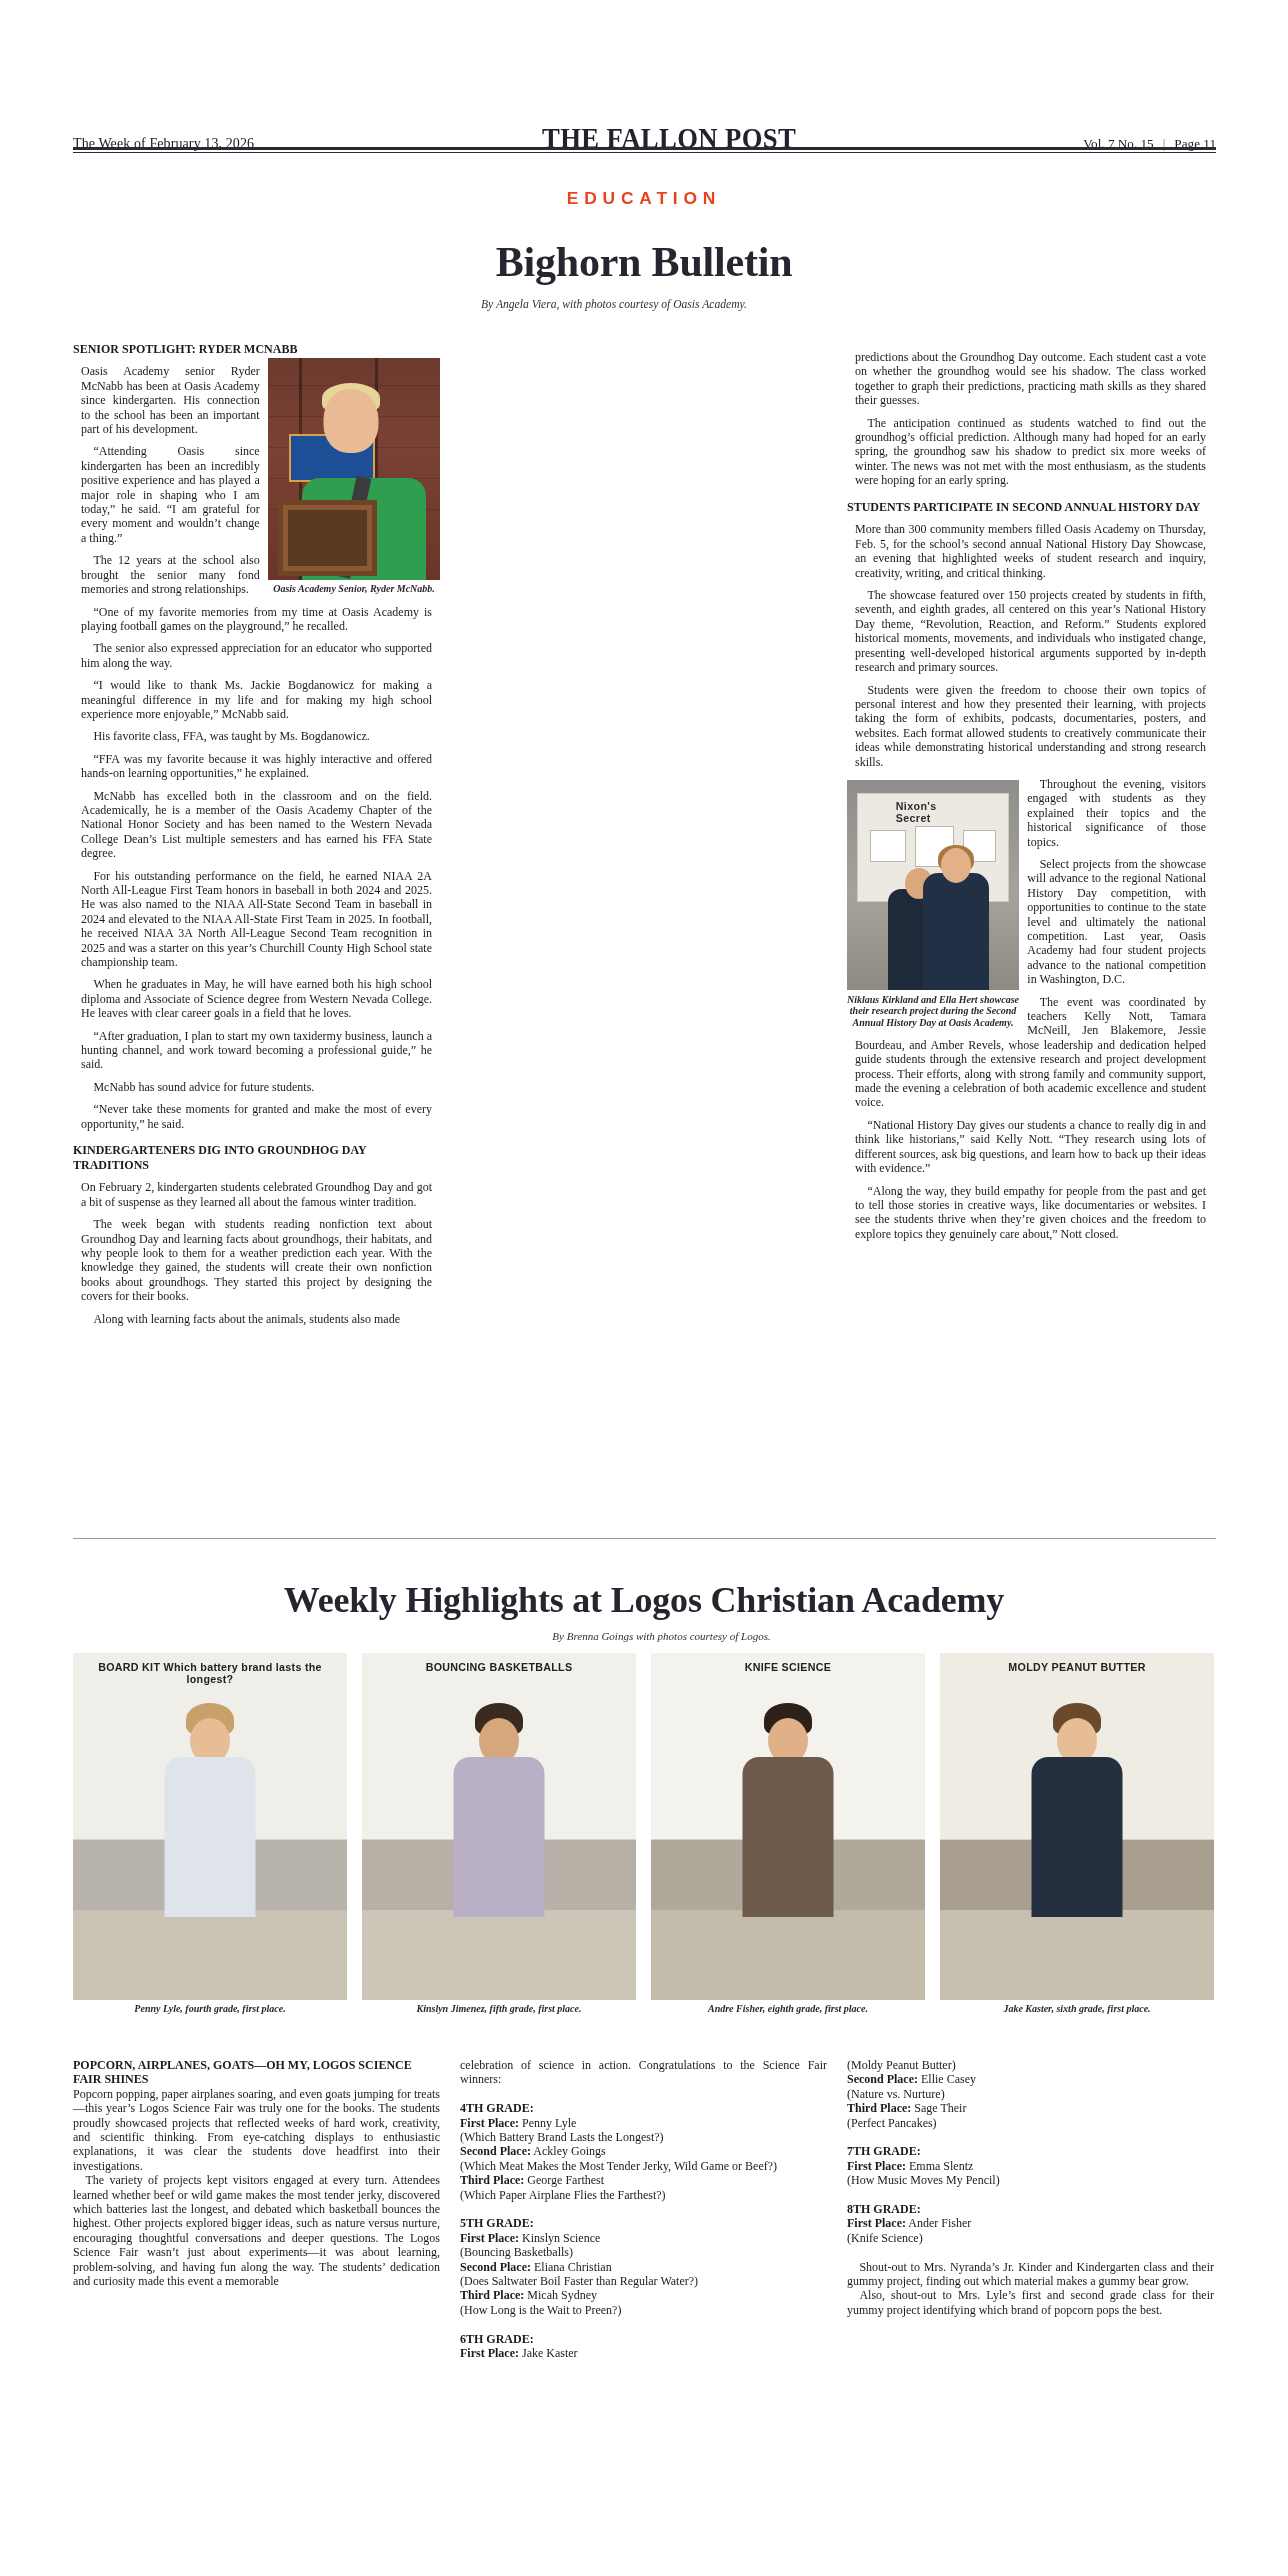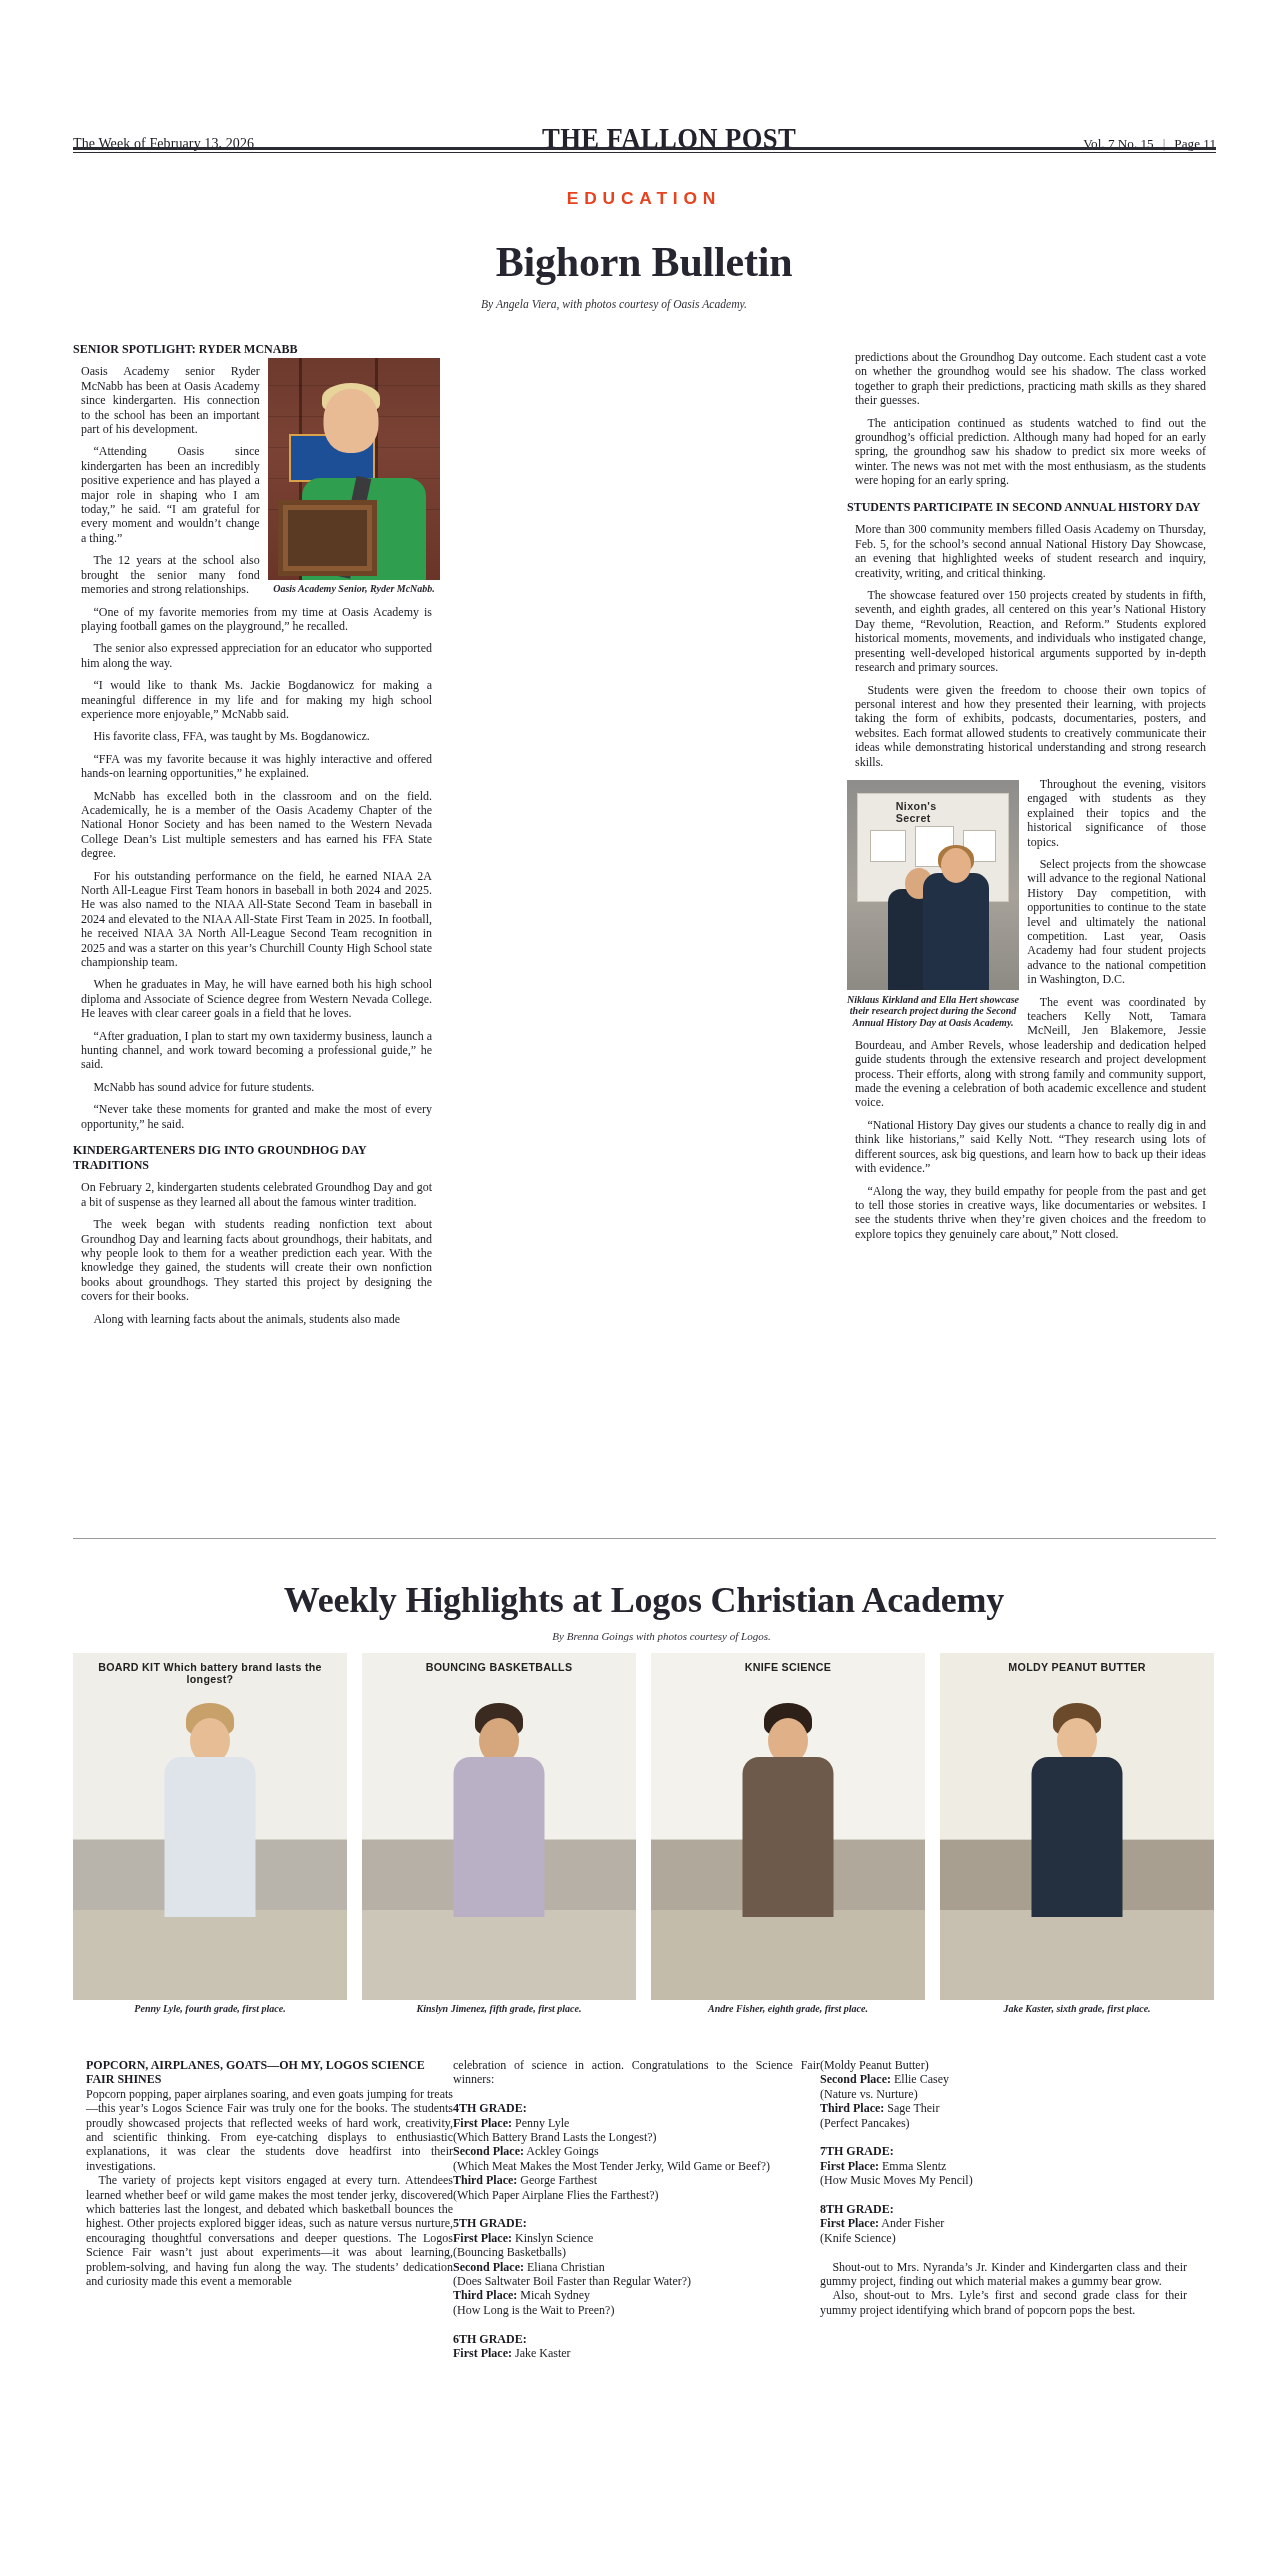--- a/index.html
+++ b/index.html
@@ -109,21 +109,21 @@
 
   .ph-fair { height:347px; position:relative; overflow:hidden; }
   .ph-fair .tri { position:absolute; left:0; right:0; top:0; height:54%; background:#efeee9; border-bottom:1.7px solid #d5d2c8;}
   .ph-fair .cardtxt { position:absolute; left:50%; top:8.3px; transform:translateX(-50%); font-family:"Liberation Sans",sans-serif; font-size:10.7px; font-weight:bold; color:#222; letter-spacing:0.3px; text-align:center; width:92%;}
   .ph-fair .table { position:absolute; left:0; right:0; bottom:0; height:26%; background:#c9c3b4;}
   .ph-fair .body { position:absolute; left:50%; bottom:24%; width:91px; height:46%; transform:translateX(-50%); border-radius:16.5px 16.5px 0 0;}
   .ph-fair .face { position:absolute; left:50%; bottom:68%; width:40px; height:46px; transform:translateX(-50%); border-radius:50%; background:#e7bd95;}
   .ph-fair .hairc { position:absolute; left:50%; bottom:76%; width:48px; height:33px; transform:translateX(-50%); border-radius:50% 50% 30% 30%;}
 
   
-  .bcols { position:absolute; left:86px; width:1143px; display:flex; }
+  .bcols { position:absolute; left:73px; width:1143px; display:flex; gap:20px; }
   .bcol { width:367px; }
   .bcol p { margin:0; font-size:12px; line-height:14.4px; text-align:justify; text-indent:12.4px; }
   .bcol p.noind { text-indent:0; }
   .bcol .bsub { font-weight:bold; font-size:12px; line-height:14.4px; text-indent:0; }
   .bcol .blank { height:14.4px; }
   .b { font-weight:bold; }
 </style>
 </head>
 <body>
 

